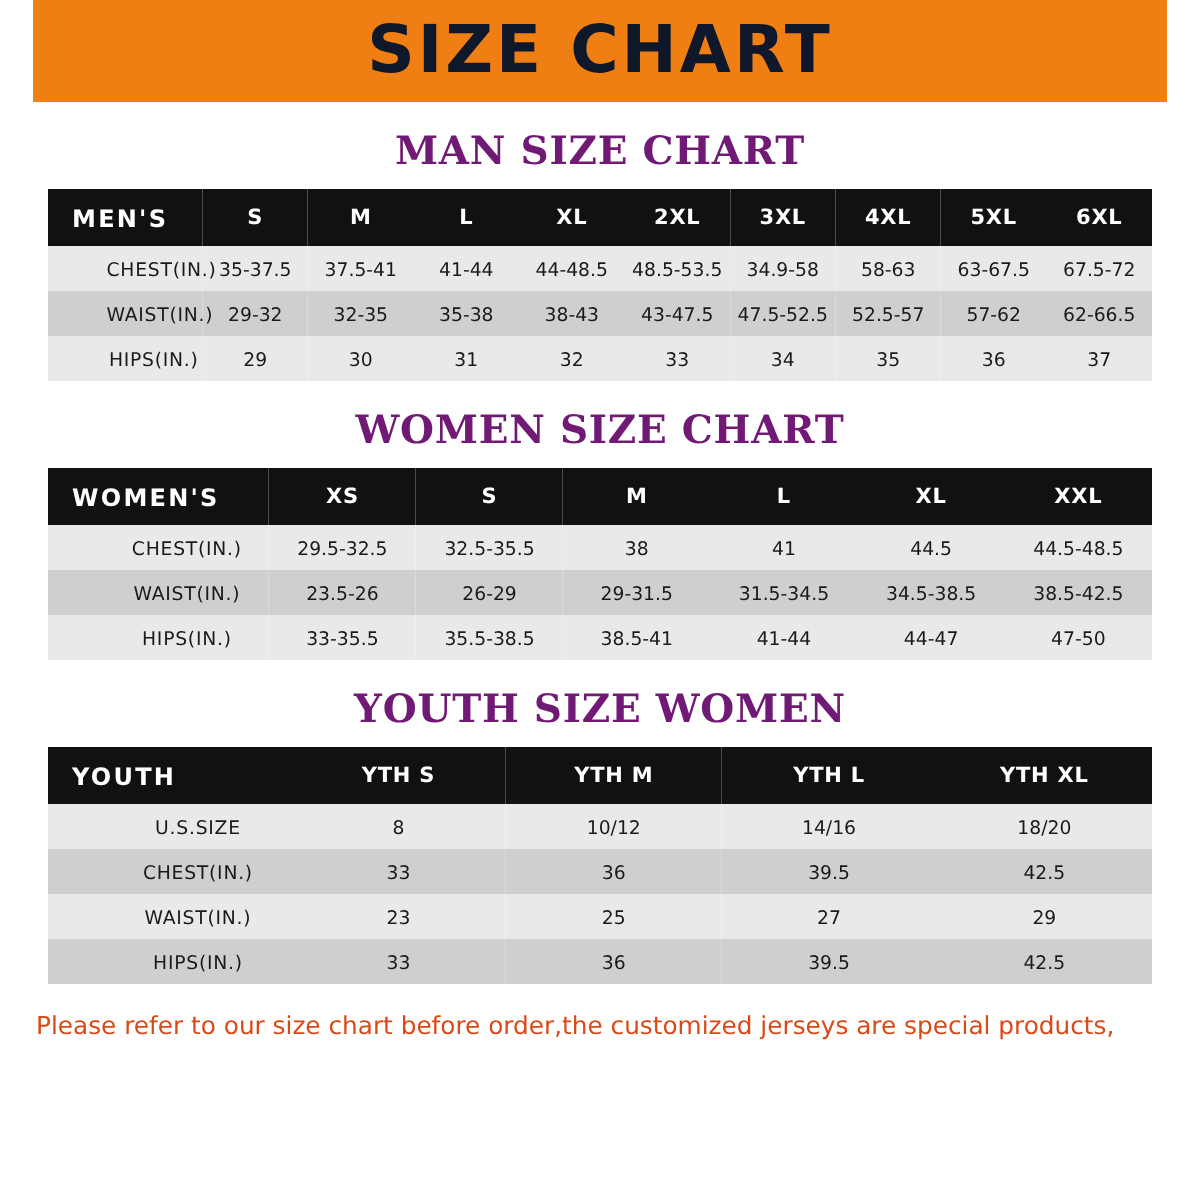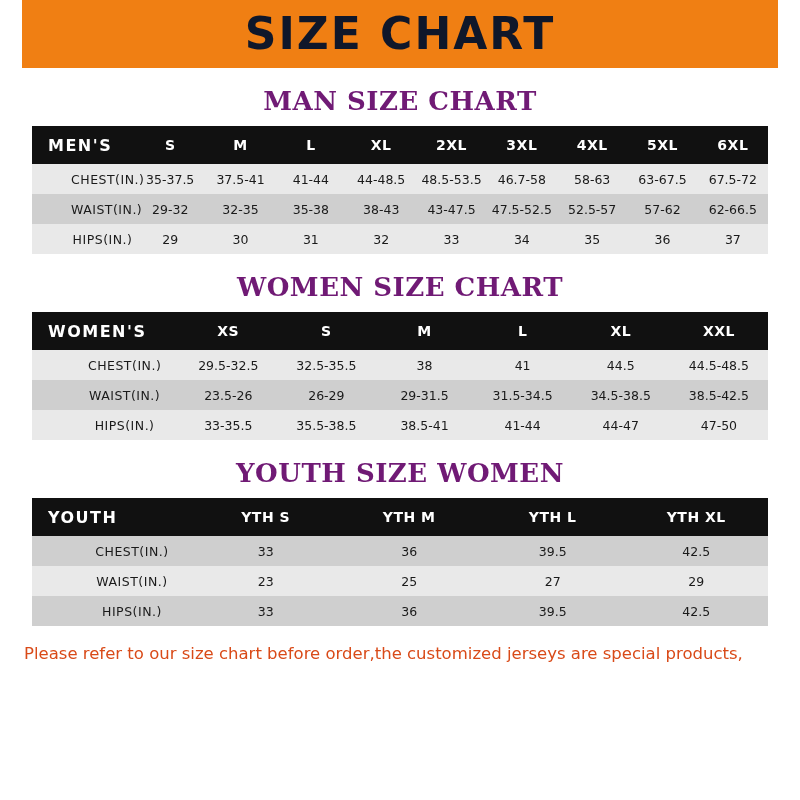--- a/index.html
+++ b/index.html
@@ -156,21 +156,21 @@
           <td>5XL</td>
           <td>6XL</td>
         </tr>
         <tr class="body-row shade-light">
           <td class="lbl">CHEST(IN.)</td>
           <td>35-37.5</td>
           <td>37.5-41</td>
           <td>41-44</td>
           <td>44-48.5</td>
           <td>48.5-53.5</td>
-          <td>46.7-58</td>
+          <td>34.9-58</td>
           <td>58-63</td>
           <td>63-67.5</td>
           <td>67.5-72</td>
         </tr>
         <tr class="body-row shade-dark">
           <td class="lbl">WAIST(IN.)</td>
           <td>29-32</td>
           <td>32-35</td>
           <td>35-38</td>
           <td>38-43</td>
@@ -260,20 +260,27 @@
           <col>
       </colgroup>
       <tbody>
         <tr class="head-row">
           <td class="lbl">YOUTH</td>
           <td>YTH S</td>
           <td>YTH M</td>
           <td>YTH L</td>
           <td>YTH XL</td>
         </tr>
+        <tr class="body-row shade-light">
+          <td class="lbl">U.S.SIZE</td>
+          <td>8</td>
+          <td>10/12</td>
+          <td>14/16</td>
+          <td>18/20</td>
+        </tr>
         <tr class="body-row shade-dark">
           <td class="lbl">CHEST(IN.)</td>
           <td>33</td>
           <td>36</td>
           <td>39.5</td>
           <td>42.5</td>
         </tr>
         <tr class="body-row shade-light">
           <td class="lbl">WAIST(IN.)</td>
           <td>23</td>

